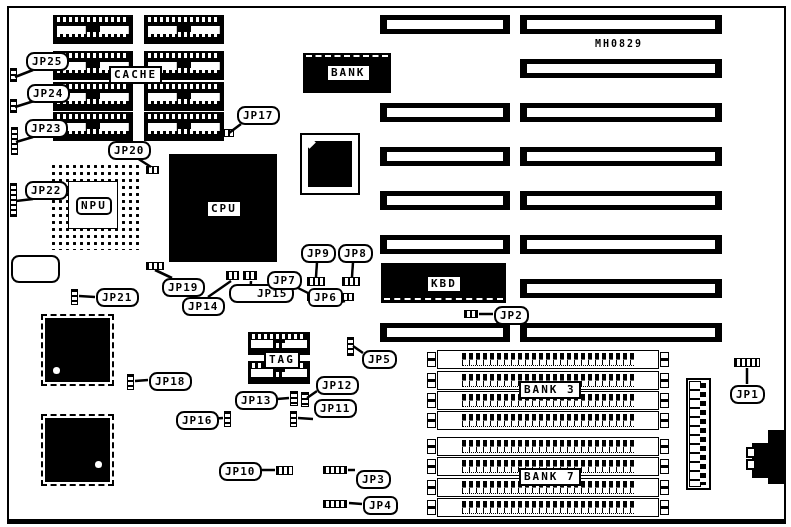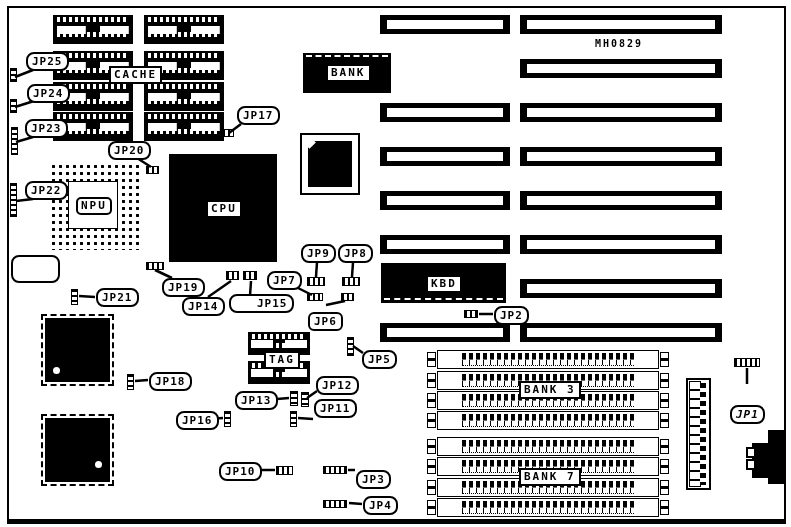--- a/index.html
+++ b/index.html
@@ -252,30 +252,30 @@
 
   <div class="callout" style="left:26px;top:52px;">JP25</div>
   <div class="callout" style="left:27px;top:84px;">JP24</div>
   <div class="callout" style="left:25px;top:119px;">JP23</div>
   <div class="callout" style="left:25px;top:181px;">JP22</div>
   <div class="callout" style="left:96px;top:288px;">JP21</div>
   <div class="callout" style="left:108px;top:141px;">JP20</div>
   <div class="callout" style="left:237px;top:106px;">JP17</div>
   <div class="callout" style="left:162px;top:278px;">JP19</div>
   <div class="callout" style="left:182px;top:297px;">JP14</div>
-  <div class="callout" style="left:229px;top:294px;padding-left:26px;">JP15</div>
+  <div class="callout" style="left:229px;top:284px;padding-left:26px;">JP15</div>
   <div class="callout" style="left:267px;top:271px;">JP7</div>
   <div class="callout" style="left:301px;top:244px;">JP9</div>
   <div class="callout" style="left:338px;top:244px;">JP8</div>
-  <div class="callout" style="left:308px;top:312px;border-radius:6px;">JP6</div>
+  <div class="callout" style="left:308px;top:288px;border-radius:6px;">JP6</div>
   <div class="callout" style="left:494px;top:306px;">JP2</div>
   <div class="callout" style="left:362px;top:350px;">JP5</div>
   <div class="callout" style="left:316px;top:376px;text-align:center;">JP12</div>
   <div class="callout" style="left:235px;top:391px;">JP13</div>
   <div class="callout" style="left:314px;top:399px;">JP11</div>
   <div class="callout" style="left:176px;top:411px;">JP16</div>
   <div class="callout" style="left:149px;top:372px;">JP18</div>
   <div class="callout" style="left:219px;top:462px;">JP10</div>
   <div class="callout" style="left:356px;top:470px;">JP3</div>
-  <div class="callout" style="left:363px;top:496px;">JP4</div>
-  <div class="callout" style="left:730px;top:405px;font-style:italic;">JP1</div>
+  <div class="callout" style="left:363px;top:496px;border-radius:7px;">JP4</div>
+  <div class="callout" style="left:730px;top:385px;">JP1</div>
 
 </div>
 
 </body></html>

